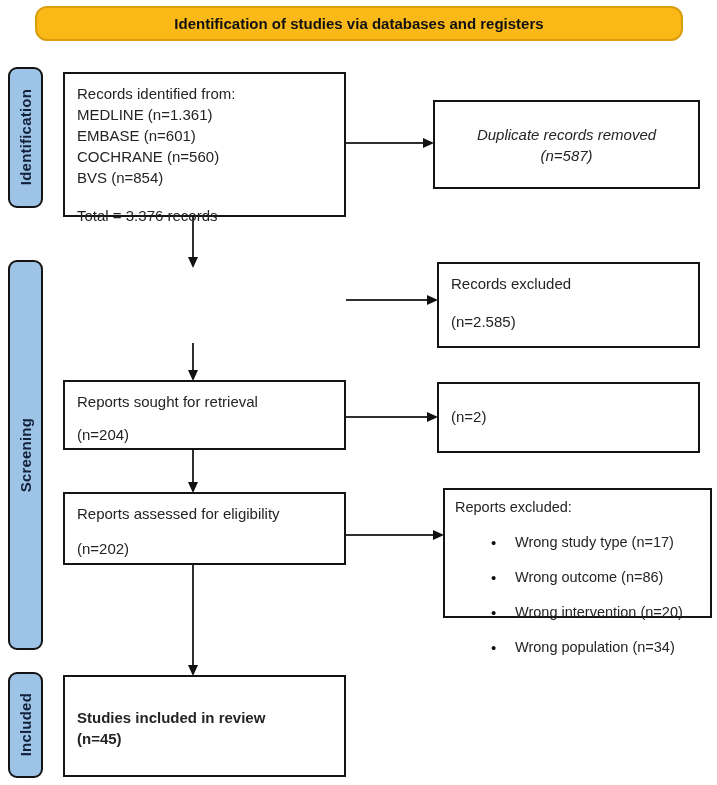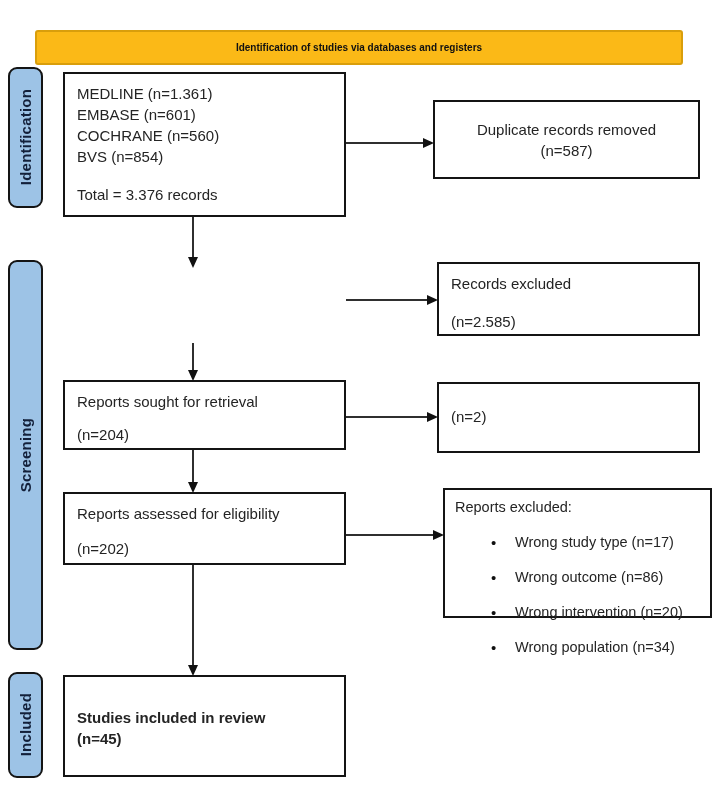--- a/index.html
+++ b/index.html
@@ -14,23 +14,23 @@
   *{margin:0;padding:0;box-sizing:border-box;}
   html,body{background:#ffffff;}
   body{font-family:"Liberation Sans","DejaVu Sans",sans-serif;color:var(--text-color);}
   .canvas{position:relative;width:717px;height:785px;background:#ffffff;overflow:hidden;}
 
   
   .banner{
     position:absolute;left:35px;top:6px;width:648px;height:35px;
     background:var(--banner-bg);
     border:2px solid var(--banner-border);
-    border-radius:3px;
+    border-radius:12px;
     display:flex;align-items:center;justify-content:center;
-    font-size:10px;font-weight:bold;color:#111;margin-top:24px;
+    font-size:15px;font-weight:bold;color:#111;
   }
 
   
   .stage{
     position:absolute;left:8px;width:35px;
     background:var(--stage-bg);
     border:2.5px solid var(--stage-border);
     border-radius:9px;
     display:flex;align-items:center;justify-content:center;
   }
@@ -52,22 +52,22 @@
   }
   .box .gap{display:block;height:17px;}
   .pad{padding:9px 12px;}
 
   .box-records-identified{left:63px;top:72px;width:283px;height:145px;}
   .box-records-screened{left:63px;top:267px;width:283px;height:76px;}
   .box-reports-sought{left:63px;top:380px;width:283px;height:70px;}
   .box-reports-assessed{left:63px;top:492px;width:283px;height:73px;}
   .box-studies-included{left:63px;top:675px;width:283px;height:102px;display:flex;flex-direction:column;justify-content:center;padding:4px 12px 0 12px;font-weight:bold;}
 
-  .box-duplicates{left:433px;top:100px;width:267px;height:79px;display:flex;flex-direction:column;align-items:center;justify-content:center;text-align:center;}
-  .box-records-excluded{left:437px;top:262px;width:263px;height:74px;}
+  .box-duplicates{left:433px;top:100px;width:267px;height:89px;display:flex;flex-direction:column;align-items:center;justify-content:center;text-align:center;font-style:italic;}
+  .box-records-excluded{left:437px;top:262px;width:263px;height:86px;}
   .box-reports-not-retrieved{left:437px;top:382px;width:263px;height:71px;}
   .box-reports-excluded{left:443px;top:488px;width:269px;height:130px;font-size:14.5px;line-height:19px;}
   .box-reports-excluded .pad{padding:8px 10px;}
   .box-reports-excluded ul{list-style:none;margin-top:2px;}
   .box-reports-excluded li{position:relative;padding-left:60px;margin-top:16px;}
   .box-reports-excluded li::before{
     content:"\2022";position:absolute;left:36px;top:0;
     font-size:15px;color:#111;
   }
 
@@ -108,20 +108,21 @@
     <span>Identification</span>
   </div>
   <div class="stage stage-screening">
     <span>Screening</span>
   </div>
   <div class="stage stage-included">
     <span>Included</span>
   </div>
 
   <div class="box box-records-identified pad">
+    <div>Records identified from:</div>
     <div>MEDLINE (n=1.361)</div>
     <div>EMBASE (n=601)</div>
     <div>COCHRANE (n=560)</div>
     <div>BVS (n=854)</div>
     <span class="gap"></span>
     <div>Total = 3.376 records</div>
   </div>
 
 
   <div class="box box-reports-sought pad">

